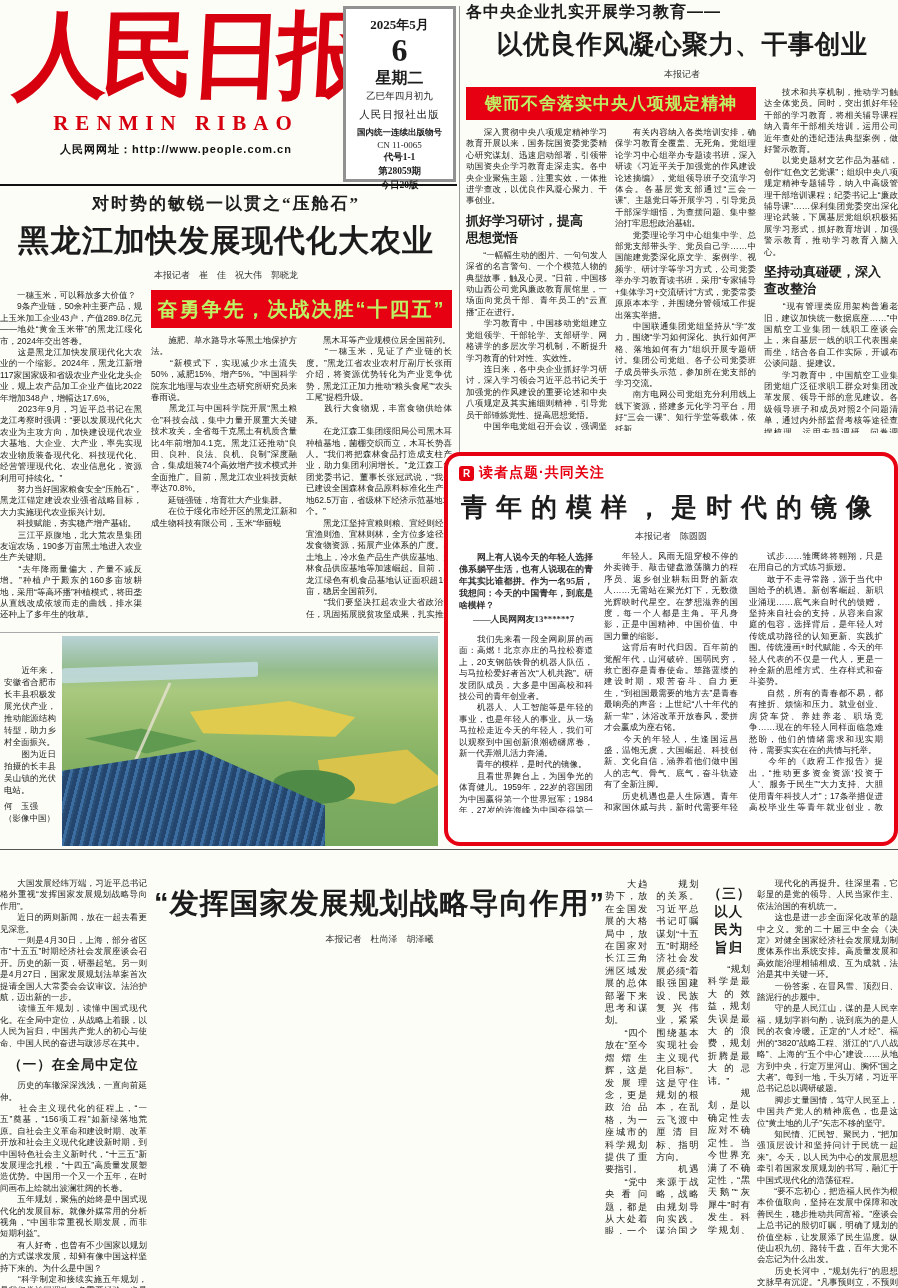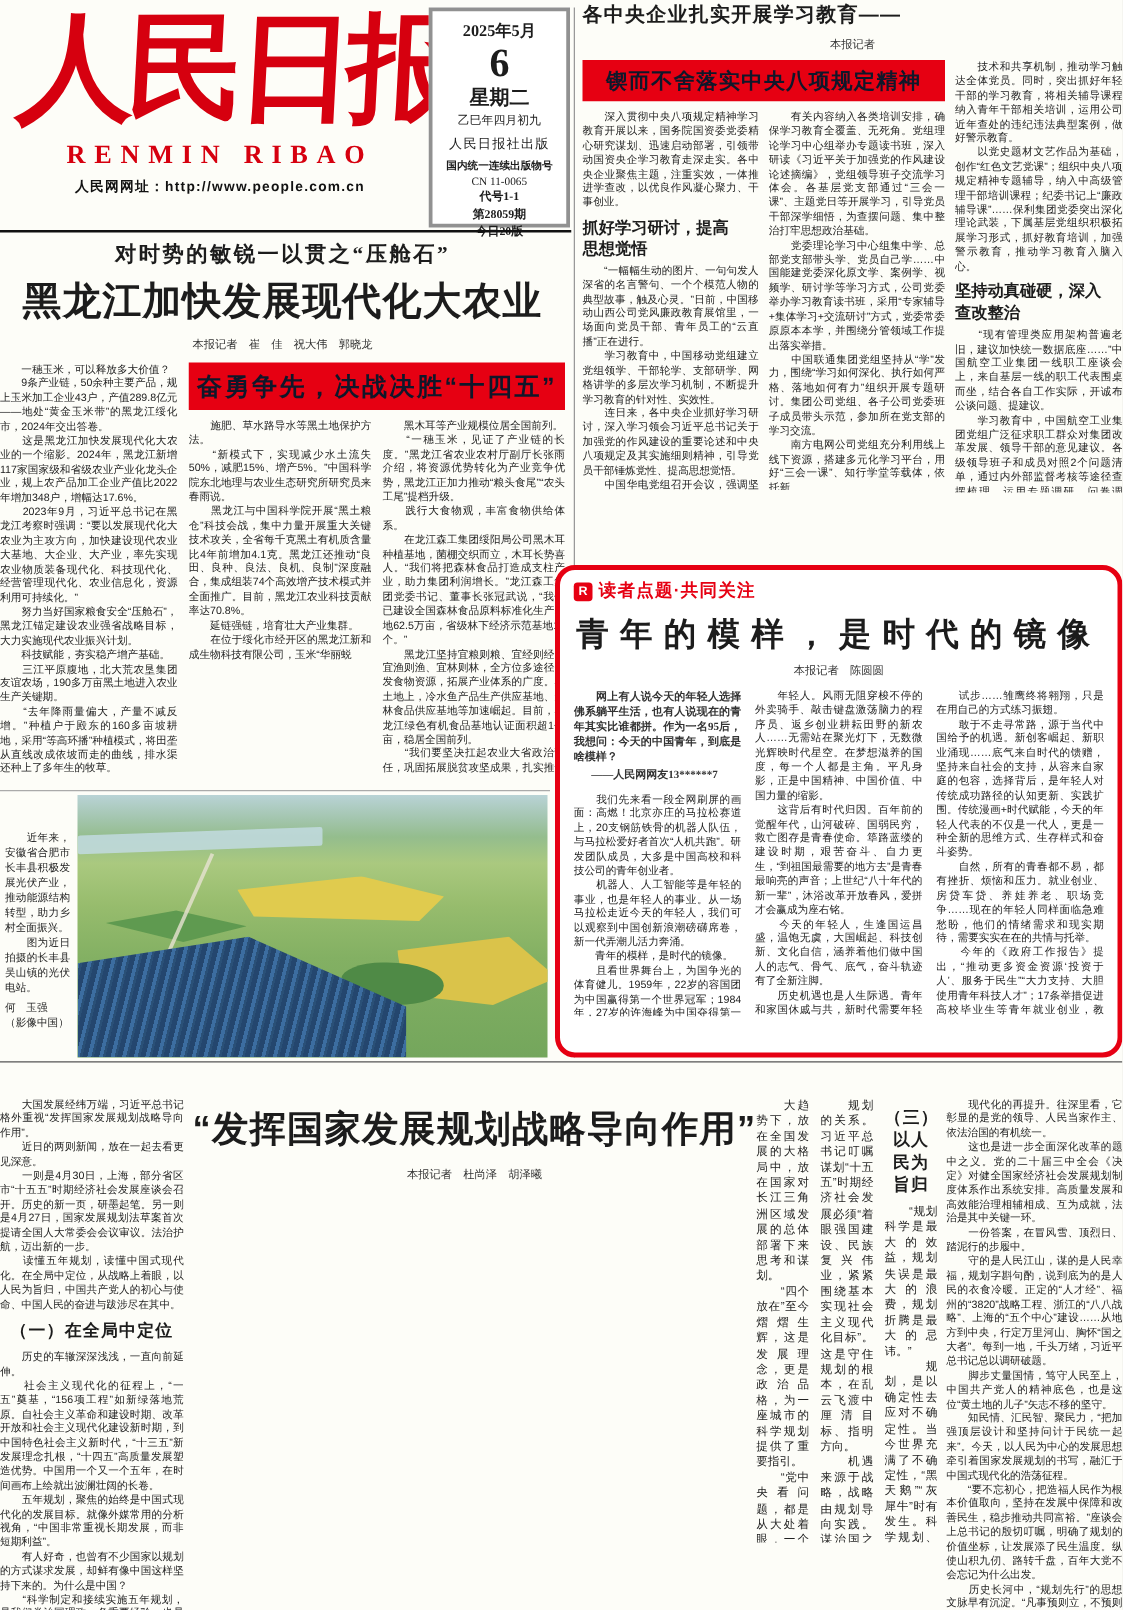--- a/index.html
+++ b/index.html
@@ -23,21 +23,21 @@
   .db-line-b { font-size:9.5px; font-weight:700; margin-top:1px; }
 
   .rule-masthead { position:absolute; left:0; top:184px; width:457px; height:2px; background:#111; }
   .vrule-main { position:absolute; left:459px; top:6px; width:1px; height:840px; background:#999; }
   .hrule-mid { position:absolute; left:0; top:849px; width:898px; height:1px; background:#555; }
   .hrule-photo { position:absolute; left:0; top:632px; width:440px; height:1px; background:#aaa; }
 
   
   .bodytext { font-size:8.5px; line-height:11.4px; text-align:justify; white-space:pre-line; color:#222; }
   .byline { font-size:9px; text-align:center; color:#333; }
-  .banner { background:#e60012; color:#0f172a; font-weight:700; display:flex; align-items:center; justify-content:center; }
+  .banner { background:#e60012; color:#bef264; font-weight:700; display:flex; align-items:center; justify-content:center; }
 
   
   .study { position:absolute; left:466px; top:2px; width:432px; height:446px; }
   .s-kicker { font-size:16px; font-weight:700; letter-spacing:1px; }
   .s-title { font-size:26px; font-weight:900; text-align:center; letter-spacing:0.5px; margin-top:4px; white-space:nowrap; }
   .s-byline { margin-top:6px; margin-bottom:6px; }
   .s-body { display:flex; gap:8px; height:346px; }
   .s-left { width:290px; }
   .s-banner { height:33px; font-size:17px; letter-spacing:1px; margin-bottom:7px; }
   .s-cols { display:flex; gap:8px; height:304px; overflow:hidden; }
@@ -120,20 +120,21 @@
     <div class="db-line-b">代号1-1</div>
     <div class="db-line-b">第28059期</div>
     <div class="db-line-b">今日20版</div>
   </div>
 
   <div class="rule-masthead"></div>
   <div class="vrule-main"></div>
 
   <div class="study">
     <div class="s-kicker">各中央企业扎实开展学习教育——</div>
+    <div class="s-title">以优良作风凝心聚力、干事创业</div>
     <div class="byline s-byline">本报记者</div>
     <div class="s-body">
       <div class="s-left">
         <div class="banner s-banner">锲而不舍落实中央八项规定精神</div>
         <div class="s-cols">
           <div class="s-col">
             <div class="bodytext">　　深入贯彻中央八项规定精神学习教育开展以来，国务院国资委党委精心研究谋划、迅速启动部署，引领带动国资央企学习教育走深走实。各中央企业聚焦主题，注重实效，一体推进学查改，以优良作风凝心聚力、干事创业。</div>
             <div class="subhead-sans">抓好学习研讨，提高
 思想觉悟</div>
             <div class="bodytext">　　“一幅幅生动的图片、一句句发人深省的名言警句、一个个模范人物的典型故事，触及心灵。”日前，中国移动山西公司党风廉政教育展馆里，一场面向党员干部、青年员工的“云直播”正在进行。

